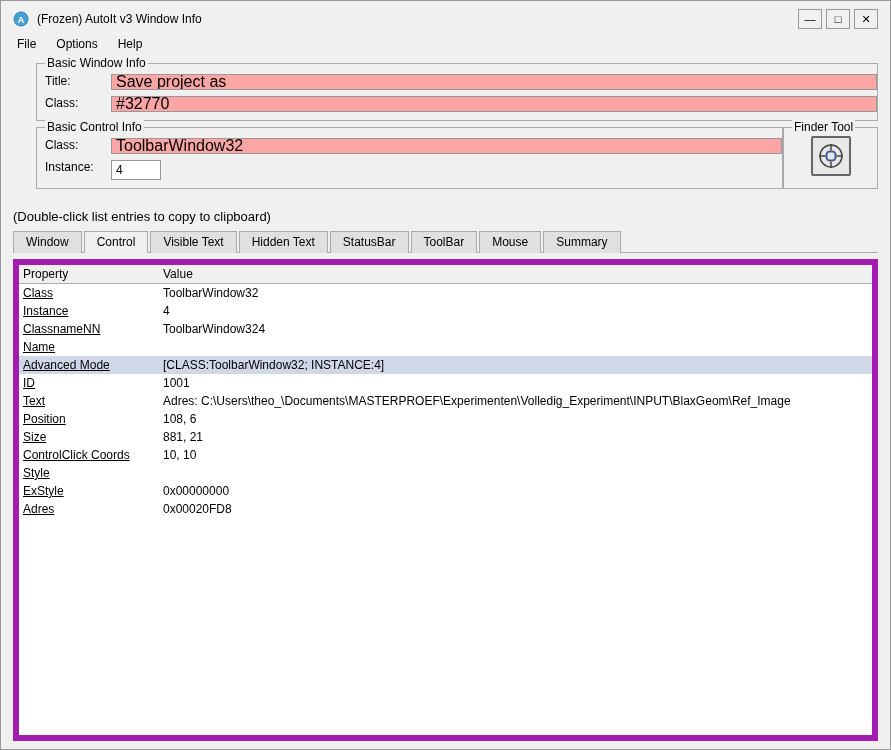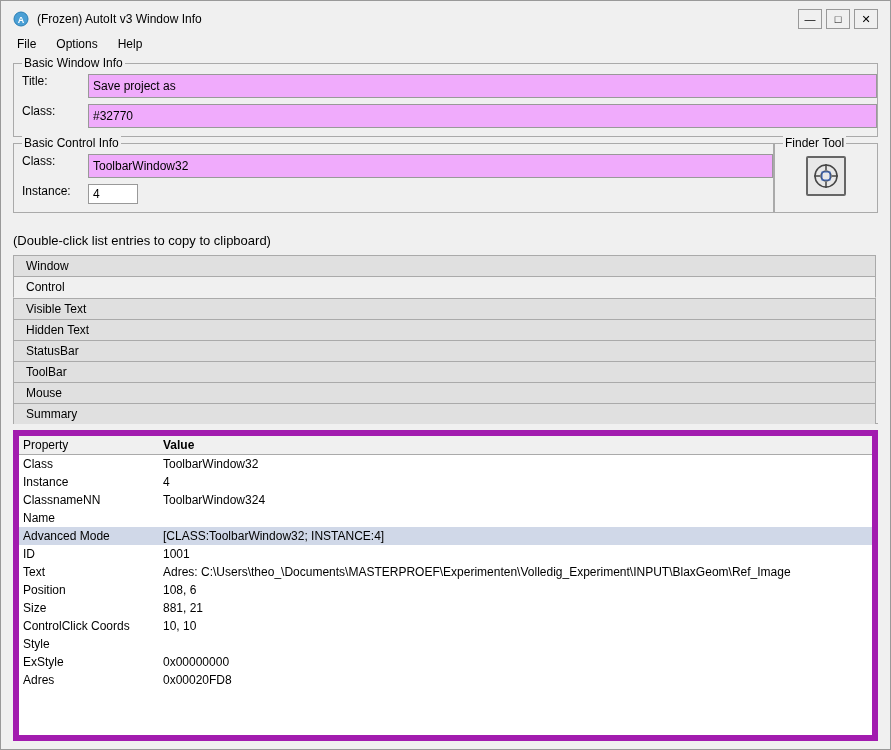--- a/index.html
+++ b/index.html
@@ -59,20 +59,21 @@
       flex: 1;
       padding: 8px 12px;
       display: flex;
       flex-direction: column;
       gap: 6px;
     }
     .group-box {
       border: 1px solid #aaa;
       padding: 4px 0 8px 8px;
       position: relative;
+      margin-left: 23px;
     }
     .group-box-title {
       position: absolute;
       top: -8px;
       left: 8px;
       background: #f0f0f0;
       padding: 0 2px;
       font-size: 12px;
     }
     .field-row {
@@ -80,40 +81,40 @@
       align-items: flex-start;
       gap: 6px;
       margin-top: 6px;
     }
     .field-label {
       width: 60px;
       font-size: 12px;
     }
     .field-input {
       flex: 1;
-      height: 24px;
+      height: 16px;
       border: 1px solid #999;
-      background: #f0abfc;
+      background: #fca5a5;
       padding: 0 4px;
-      font-size: 12px;
+      font-size: 16px;
     }
     .basic-control-row {
       display: flex;
     }
     .basic-control-left {
       flex: 1;
     }
     .finder-tool-box {
       border: 1px solid #aaa;
       padding: 4px 8px 8px 8px;
       position: relative;
       display: flex;
       align-items: center;
       justify-content: center;
-      width: 104px;
+      width: 95px;
     }
     .finder-tool-title {
       position: absolute;
       top: -8px;
       left: 8px;
       background: #f0f0f0;
       padding: 0 2px;
       font-size: 12px;
     }
     .finder-icon {
@@ -127,21 +128,20 @@
       cursor: pointer;
       background: #e8e8e8;
     }
     .hint-text {
       font-size: 13px;
       margin-top: 14px;
     }
     .tabs-container {
       display: flex;
       border-bottom: 1px solid #aaa;
-      flex-direction: column;
     }
     .tab {
       padding: 3px 12px;
       border: 1px solid #aaa;
       border-bottom: none;
       cursor: pointer;
       background: #e0e0e0;
       margin-right: 2px;
       font-size: 12px;
       position: relative;
@@ -162,32 +162,32 @@
       display: flex;
       background: #f0f0f0;
       border-bottom: 1px solid #aaa;
       padding: 2px 4px;
     }
     .table-header-cell {
       font-weight: normal;
       font-size: 12px;
     }
     .table-header-cell.prop { width: 140px; }
-    .table-header-cell.val { flex: 1; font-weight: bold; }
+    .table-header-cell.val { flex: 1; }
     .table-row {
       display: flex;
       padding: 1px 4px;
       min-height: 18px;
       align-items: center;
     }
     .table-row.highlighted { background: #d0d8e8; }
     .table-cell {
       font-size: 12px;
     }
-    .table-cell.prop { width: 140px; }
+    .table-cell.prop { width: 140px; text-decoration: underline; }
     .table-cell.val { flex: 1; word-break: break-all; }
     .instance-input {
       width: 50px;
       height: 20px;
       border: 1px solid #999;
       background: white;
       padding: 0 4px;
       font-size: 12px;
     }
   </style>

